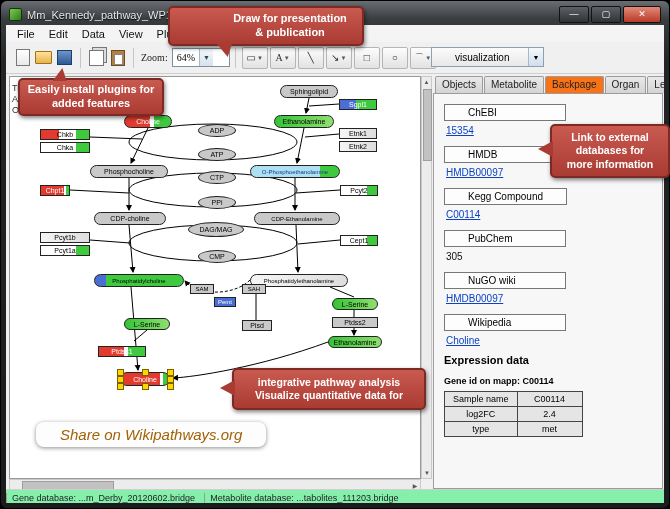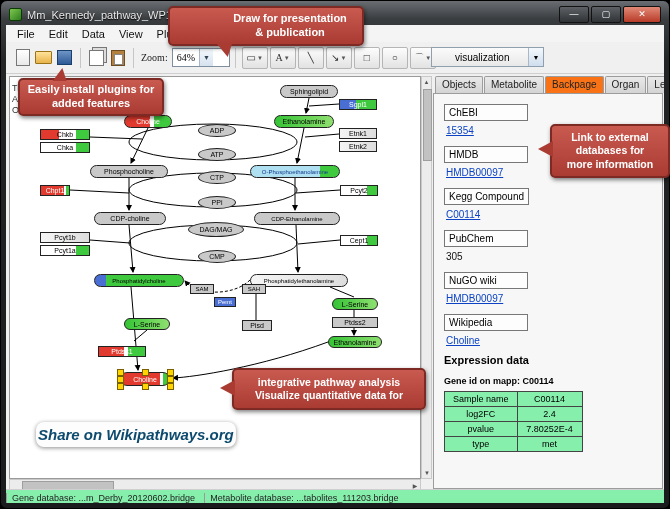--- a/index.html
+++ b/index.html
@@ -66,27 +66,27 @@
   .hscroll .scroll-arrow{display:inline-block;width:10px;text-align:center;}
   
   .side-panel{position:absolute;left:427px;top:51px;width:230px;height:413px;background:#f0f0f0;}
   .tabs{display:flex;height:17px;font-size:10px;color:#222;padding-left:2px;}
   .tab{padding:2px 6px 0 6px;background:linear-gradient(#e9e9e9,#d4d4d4);border:1px solid #9c9c9c;
     border-bottom:none;margin-right:1px;border-radius:2px 2px 0 0;}
   .tab.active{background:#f97316;position:relative;top:0;font-weight:normal;}
   .panel-body{position:absolute;left:0;top:17px;right:0;bottom:0;background:#f7f7f7;border:1px solid #9c9c9c;
     box-sizing:border-box;padding:8px 8px 4px 10px;overflow:hidden;}
   .db-header{display:inline-block;min-width:74px;border:1px solid #777;background:#fdfdfd;
-    font-size:10px;padding:2px 4px;margin-bottom:3px;}
+    font-size:10px;padding:2px 23px;margin-bottom:3px;}
   .db-value{font-size:10px;margin:1px 0 8px 2px;color:#111;}
   .db-value.link{color:#0b43c4;text-decoration:underline;}
   .exp-title{font-size:11px;font-weight:bold;margin:4px 0 10px 0;}
   .exp-sub{font-size:9px;font-weight:bold;margin-bottom:5px;}
   .exp-table{border-collapse:collapse;font-size:9px;}
-  .exp-table td{border:1px solid #444;padding:2px 8px;text-align:center;min-width:48px;background:#86efac;}
+  .exp-table td{border:1px solid #444;padding:2px 8px;text-align:center;min-width:48px;background:#e5e5e5;}
   
   .statusbar{position:absolute;left:0;right:0;top:464px;height:15px;background:#86efac;border-top:1px solid #cfcfcf;
     display:flex;align-items:center;font-size:9px;color:#222;overflow:hidden;}
   .status-seg{border-left:1px solid #9a9a9a;padding:0 9px 0 5px;white-space:nowrap;}
   
   .callout{position:absolute;z-index:50;background:linear-gradient(#c85a50,#a93b33);
     border:2px solid #7c2a23;border-radius:5px;color:#fff;font-weight:bold;font-size:11px;
     display:flex;flex-direction:column;align-items:center;justify-content:center;
     box-shadow:1px 2px 4px rgba(0,0,0,.5);text-align:center;line-height:1.25;}
   .callout .line{white-space:nowrap;}
@@ -97,22 +97,22 @@
     border-bottom:13px solid #a93b33;transform:skewX(-12deg);}
   .pt-left{left:-14px;top:15px;border-top:8px solid transparent;border-bottom:8px solid transparent;
     border-right:15px solid #a93b33;}
   .pt-left2{left:-14px;top:10px;border-top:8px solid transparent;border-bottom:8px solid transparent;
     border-right:15px solid #a93b33;}
   #callout-top{left:168px;top:6px;width:144px;height:36px;padding-left:48px;}
   #callout-left{left:18px;top:78px;width:142px;height:34px;}
   #callout-right{left:550px;top:124px;width:116px;height:50px;font-size:10.5px;}
   #callout-center{left:232px;top:368px;width:190px;height:38px;font-size:10.5px;}
   .share-banner{position:absolute;left:36px;top:422px;z-index:50;background:#fdfdfd;border-radius:8px;
-    box-shadow:0 1px 4px rgba(0,0,0,.45);padding:4px 2px;color:#0c4a6e;font-size:15px;
-    font-weight:bold;font-style:italic;}
+    box-shadow:0 1px 4px rgba(0,0,0,.45);padding:4px 24px;color:#a16207;font-size:15px;
+    font-weight:normal;font-style:italic;}
 </style>
 </head>
 <body>
 
 <div class="frame">
   <div class="titlebar">
     <span class="app-icon"></span>
     <span class="title">Mm_Kennedy_pathway_WP1771_45176.gp</span>
     <span class="win-buttons">
       <span class="winbtn">—</span>
@@ -282,24 +282,20 @@
             <tbody id="exp-tbody">
               <tr>
                 <td>Sample name</td>
                 <td>C00114</td>
               </tr>
               <tr>
                 <td>log2FC</td>
                 <td>2.4</td>
               </tr>
               <tr>
-                <td>pvalue</td>
-                <td>7.80252E-4</td>
-              </tr>
-              <tr>
                 <td>type</td>
                 <td>met</td>
               </tr>
             </tbody>
           </table>
       </div>
     </div>
 
     <div class="statusbar">
         <span class="status-seg">Gene database: ...m_Derby_20120602.bridge</span>

